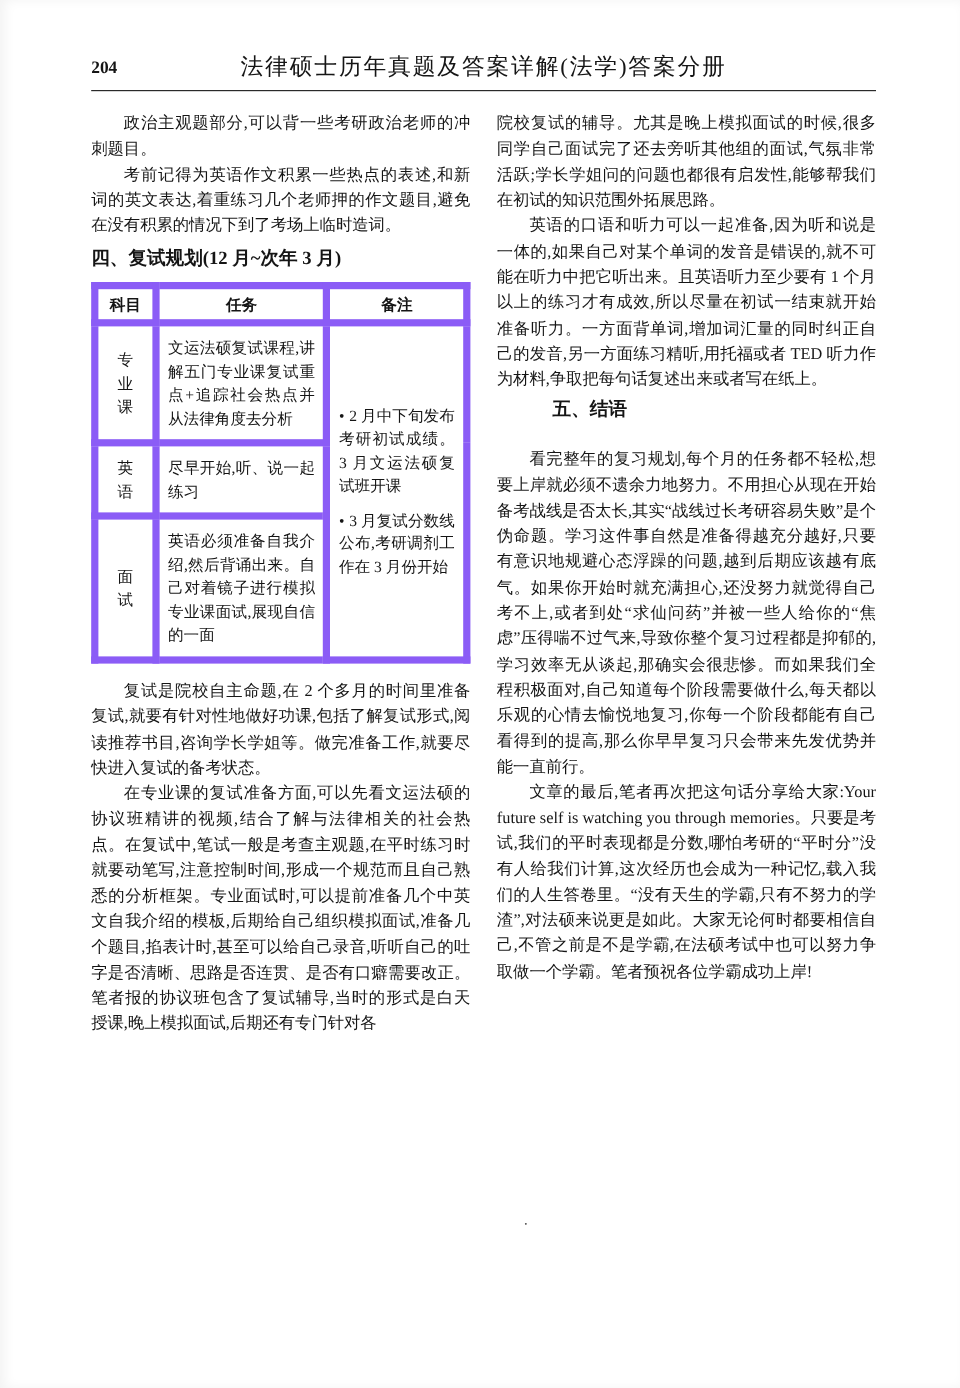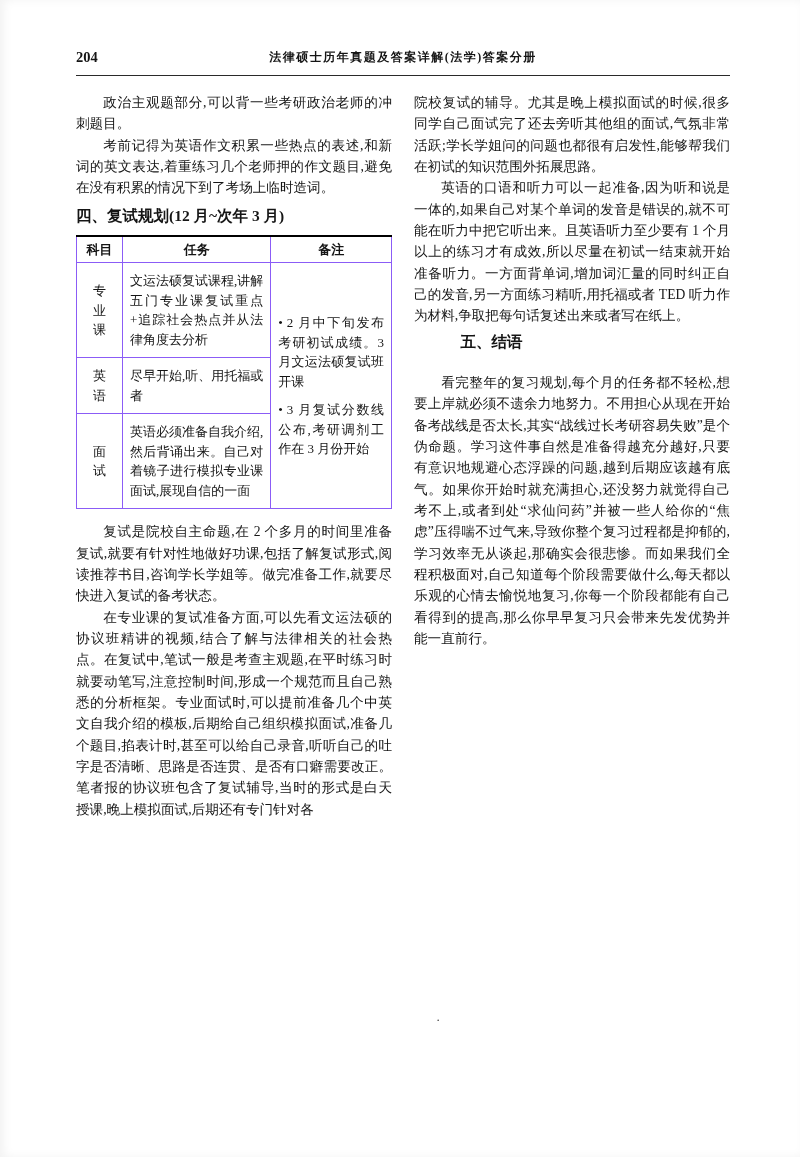--- a/index.html
+++ b/index.html
@@ -19,40 +19,40 @@
     border-bottom: 1.3px solid #2a2a2a;
     padding-bottom: 20px;
     margin-bottom: 16px;
     height: 30px;
   }
   .page-num {
     position: absolute; left: 0; bottom: 9px;
     font-weight: bold; font-size: 14.5px;
   }
   .header-title {
-    font-size: 12px; font-weight: bold; letter-spacing: 1.5px;
+    font-size: 19px; font-weight: normal; letter-spacing: 1.5px;
     line-height: 22px;
   }
   .columns { display: flex; gap: 22px; }
   .col { flex: 1; text-align: justify; font-size: 13.6px; line-height: 1.57; }
   .col p { text-indent: 2em; }
   .col p.noindent { text-indent: 0; }
   .sec-title {
     font-size: 15.5px; font-weight: bold;
     margin: 5px 0 7px;
   }
   .sec-title.center { text-align: left; }
   .sec-title.indented { padding-left: 3em; margin: 3px 0 18px; }
   table.plan {
     width: 100%; border-collapse: collapse;
     margin: 3px 0 12px;
     border-top: 2px solid #000;
   }
   table.plan th, table.plan td {
-    border: 1px solid #8b5cf6;
+    border: 6px solid #8b5cf6;
     font-size: 13px;
     line-height: 1.5;
     font-family: Liberation Serif, serif;
   }
   table.plan th {
     font-weight: bold; text-align: center;
     padding: 3px 2px;
   }
   td.subj { width: 33px; text-align: center; vertical-align: middle; padding: 4px 16px; }
   td.task { width: 150px; text-align: justify; vertical-align: middle; padding: 8px 7px; }
@@ -98,39 +98,40 @@
               <div class="note-item">
                 <span class="bullet">•</span><span>2 月中下旬发布考研初试成绩。3 月文运法硕复试班开课</span>
               </div>
               <div class="note-item">
                 <span class="bullet">•</span><span>3 月复试分数线公布,考研调剂工作在 3 月份开始</span>
               </div>
             </td>
           </tr>
           <tr>
             <td class="subj">英语</td>
-            <td class="task">尽早开始,听、用托福或者</td>
+            <td class="task">尽早开始,听、说一起练习</td>
           </tr>
           <tr>
             <td class="subj">面试</td>
             <td class="task">英语必须准备自我介绍,然后背诵出来。自己对着镜子进行模拟专业课面试,展现自信的一面</td>
           </tr>
         </tbody>
       </table>
 
       <p>复试是院校自主命题,在 2 个多月的时间里准备复试,就要有针对性地做好功课,包括了解复试形式,阅读推荐书目,咨询学长学姐等。做完准备工作,就要尽快进入复试的备考状态。</p>
       <p>在专业课的复试准备方面,可以先看文运法硕的协议班精讲的视频,结合了解与法律相关的社会热点。在复试中,笔试一般是考查主观题,在平时练习时就要动笔写,注意控制时间,形成一个规范而且自己熟悉的分析框架。专业面试时,可以提前准备几个中英文自我介绍的模板,后期给自己组织模拟面试,准备几个题目,掐表计时,甚至可以给自己录音,听听自己的吐字是否清晰、思路是否连贯、是否有口癖需要改正。笔者报的协议班包含了复试辅导,当时的形式是白天授课,晚上模拟面试,后期还有专门针对各</p>
     </div>
 
     <div class="col">
       <p class="noindent">院校复试的辅导。尤其是晚上模拟面试的时候,很多同学自己面试完了还去旁听其他组的面试,气氛非常活跃;学长学姐问的问题也都很有启发性,能够帮我们在初试的知识范围外拓展思路。</p>
       <p>英语的口语和听力可以一起准备,因为听和说是一体的,如果自己对某个单词的发音是错误的,就不可能在听力中把它听出来。且英语听力至少要有 1 个月以上的练习才有成效,所以尽量在初试一结束就开始准备听力。一方面背单词,增加词汇量的同时纠正自己的发音,另一方面练习精听,用托福或者 TED 听力作为材料,争取把每句话复述出来或者写在纸上。</p>
 
       <h2 class="sec-title indented">五、结语</h2>
 
       <p>看完整年的复习规划,每个月的任务都不轻松,想要上岸就必须不遗余力地努力。不用担心从现在开始备考战线是否太长,其实“战线过长考研容易失败”是个伪命题。学习这件事自然是准备得越充分越好,只要有意识地规避心态浮躁的问题,越到后期应该越有底气。如果你开始时就充满担心,还没努力就觉得自己考不上,或者到处“求仙问药”并被一些人给你的“焦虑”压得喘不过气来,导致你整个复习过程都是抑郁的,学习效率无从谈起,那确实会很悲惨。而如果我们全程积极面对,自己知道每个阶段需要做什么,每天都以乐观的心情去愉悦地复习,你每一个阶段都能有自己看得到的提高,那么你早早复习只会带来先发优势并能一直前行。</p>
+      <p>文章的最后,笔者再次把这句话分享给大家:Your future self is watching you through memories。只要是考试,我们的平时表现都是分数,哪怕考研的“平时分”没有人给我们计算,这次经历也会成为一种记忆,载入我们的人生答卷里。“没有天生的学霸,只有不努力的学渣”,对法硕来说更是如此。大家无论何时都要相信自己,不管之前是不是学霸,在法硕考试中也可以努力争取做一个学霸。笔者预祝各位学霸成功上岸!</p>
     </div>
 
   </div>
 
   <div class="stray-dot">·</div>
 
 </div>
 
 </body></html>

